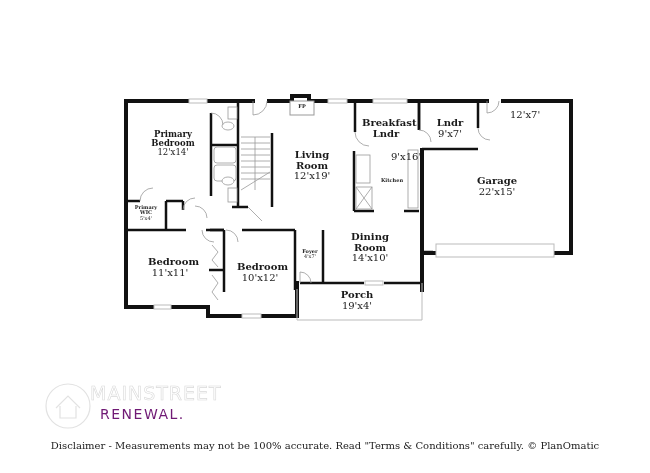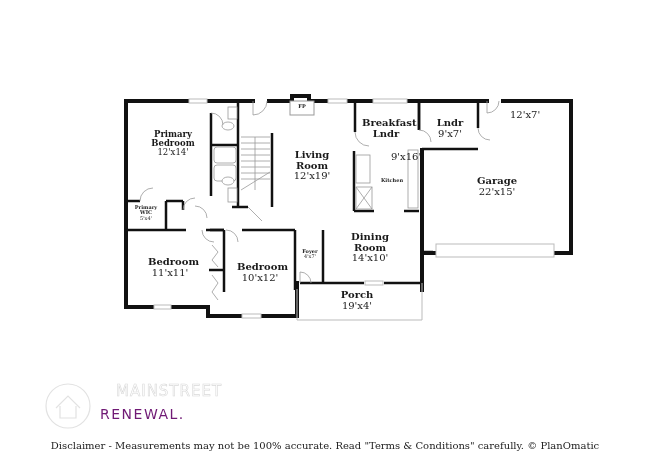--- a/index.html
+++ b/index.html
@@ -6,21 +6,21 @@
   body { width:650px; height:473px; position:relative; overflow:hidden; font-family:"DejaVu Serif", serif; }
   svg.plan { position:absolute; left:0; top:0; }
   .lbl { position:absolute; text-align:center; font-family:"DejaVu Serif", serif; color:#1a1a1a; font-weight:bold; line-height:1.05; white-space:nowrap; }
   .lbl .n, .lbl .d { display:block; }
   .lbl .d { font-weight:normal; }
   .fs9 { font-size:8.5px; }
   .fs7 { font-size:10px; }
   .fs5 { font-size:5px; }
   .disclaimer { position:absolute; left:0; width:650px; top:440px; text-align:center; font-family:"DejaVu Serif", serif; font-size:10px; color:#222; }
   .logo { position:absolute; left:42px; top:382px; width:220px; height:50px; }
-  .logo-main { position:absolute; left:74px; top:0px; font-family:"DejaVu Sans", sans-serif; font-size:15px; letter-spacing:1px; color:transparent; -webkit-text-stroke:0.6px #d9d9d9; }
+  .logo-main { position:absolute; left:48px; top:0px; font-family:"DejaVu Sans", sans-serif; font-size:19px; letter-spacing:1px; color:transparent; -webkit-text-stroke:0.6px #d9d9d9; }
   .logo-sub { position:absolute; left:58px; top:24px; font-family:"DejaVu Sans", sans-serif; font-size:14px; letter-spacing:1.5px; color:#701a75; }
 </style>
 </head>
 <body>
 
 <svg class="plan" width="650" height="473" viewBox="0 0 650 473">
   <g fill="none" stroke="#111" stroke-width="4" stroke-linecap="square">
 
     <line x1="126" y1="101" x2="188" y2="101"></line>
     <line x1="208" y1="101" x2="253" y2="101"></line>

